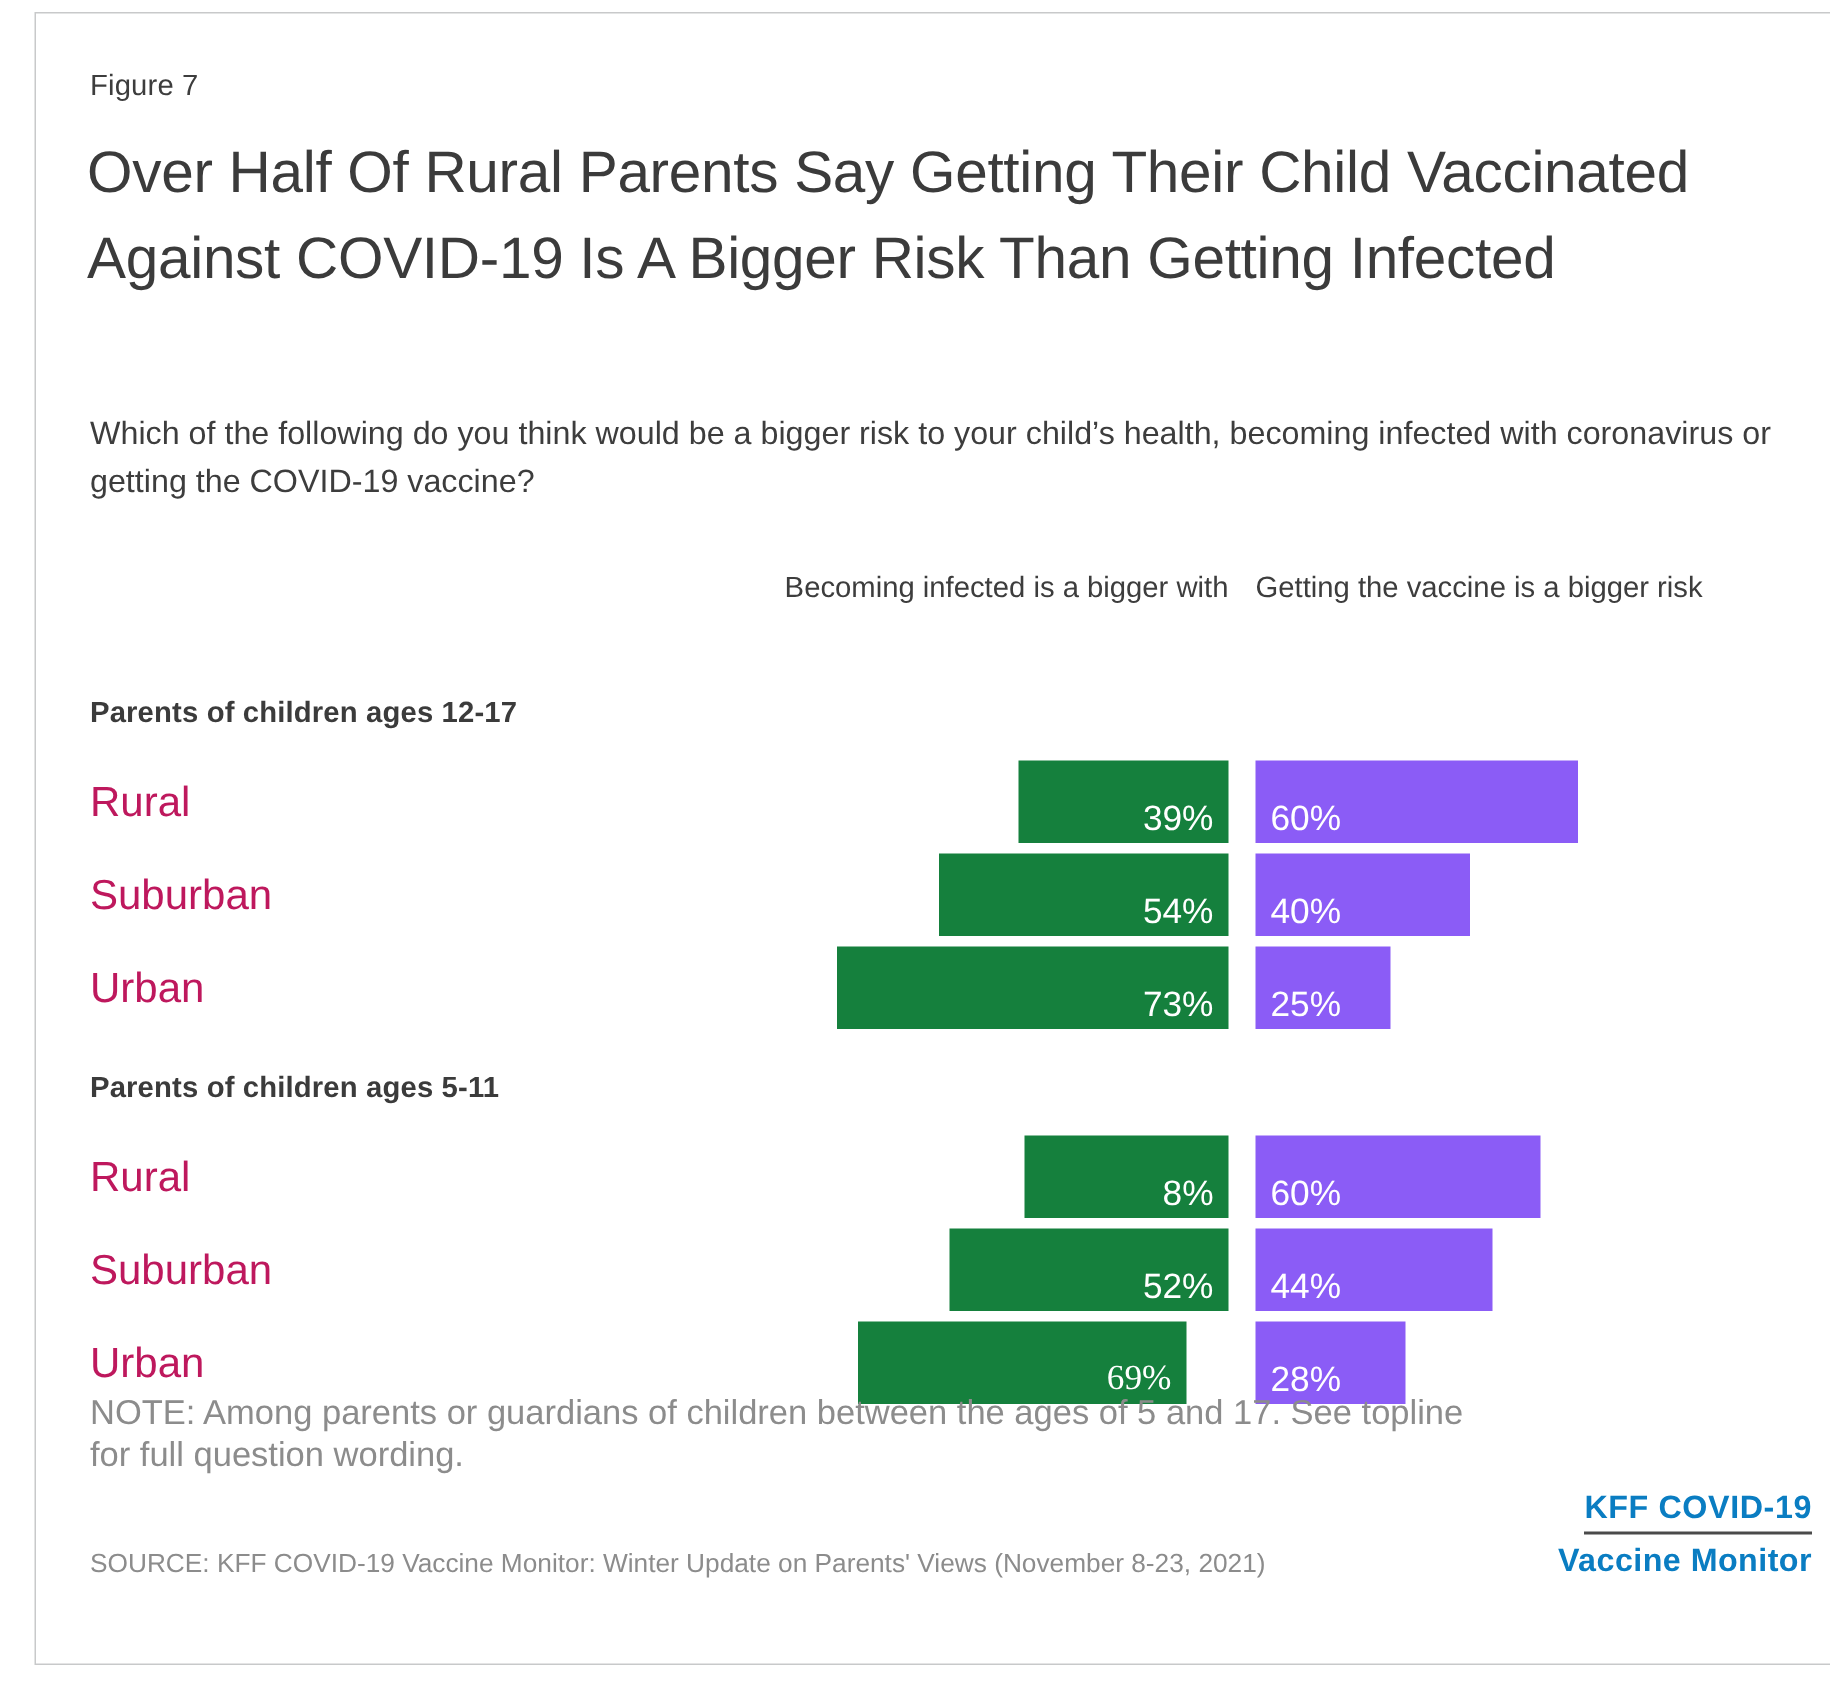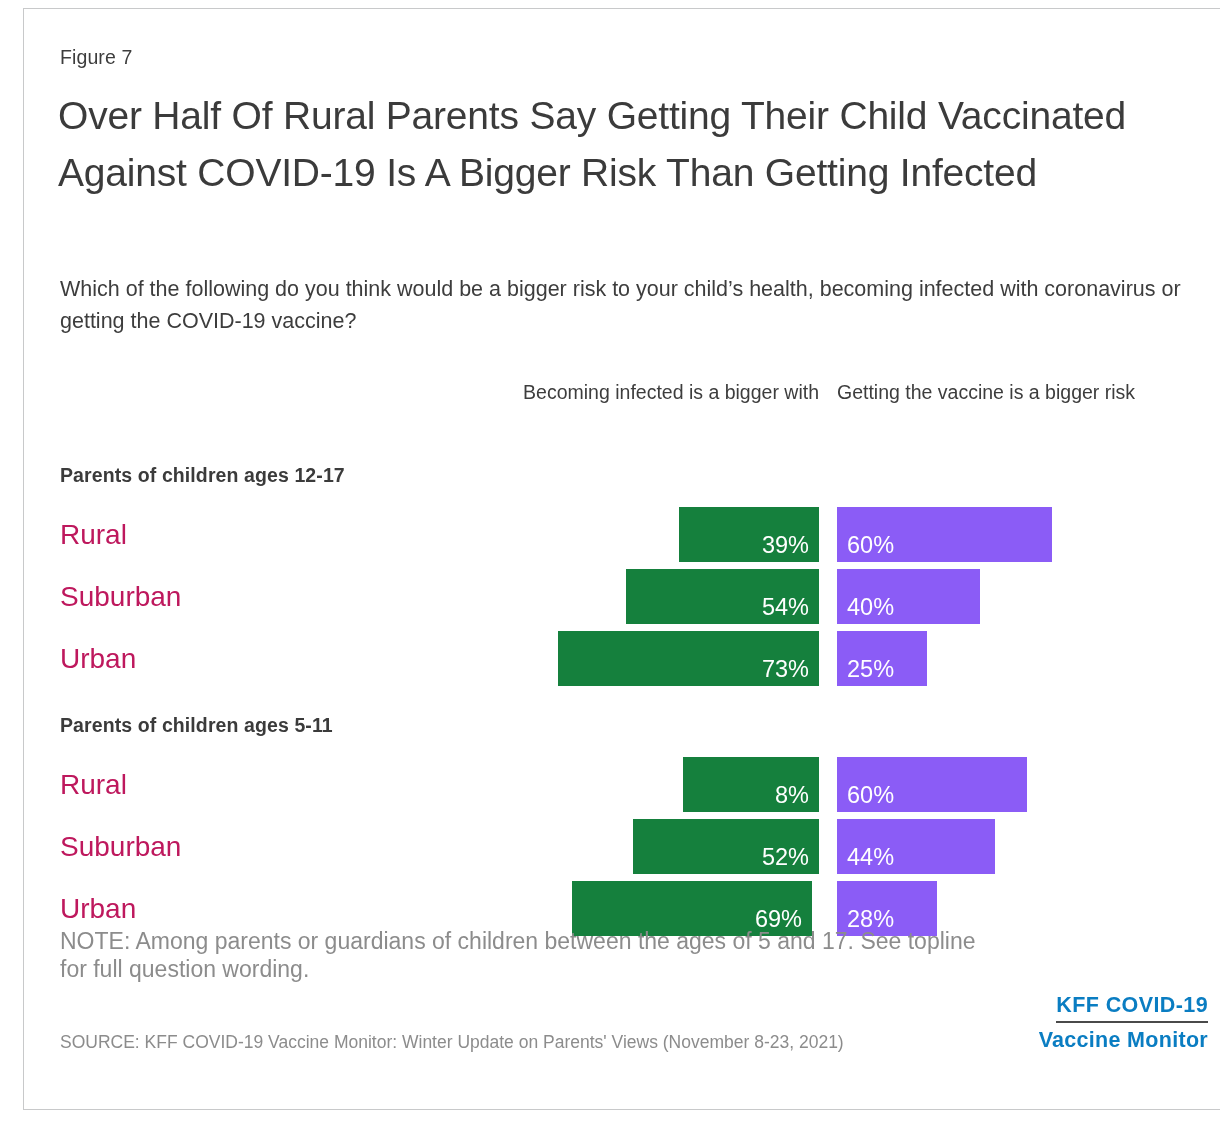--- a/index.html
+++ b/index.html
@@ -217,21 +217,21 @@
         <span class="bar-value">60%</span>
       </div>
       <div class="row-label" style="top: 810px;">Suburban</div>
       <div class="bar left-bar" style="top: 810px; width: 186.16px; left: 608.84px;">
         <span class="bar-value">52%</span>
       </div>
       <div class="bar right-bar" style="top: 810px; left: 813px; width: 157.52px;">
         <span class="bar-value">44%</span>
       </div>
       <div class="row-label" style="top: 872px;">Urban</div>
-      <div class="bar left-bar" style="top: 872px; width: 240px; left: 547.98px;">
+      <div class="bar left-bar" style="top: 872px; width: 219px; left: 547.98px; font-family: Liberation Serif, serif;">
         <span class="bar-value">69%</span>
       </div>
       <div class="bar right-bar" style="top: 872px; left: 813px; width: 100.24px;">
         <span class="bar-value">28%</span>
       </div>
     </div>
 
   <div class="footer-note">NOTE: Among parents or guardians of children between the ages of 5 and 17. See topline for full question wording.</div>
   <div class="footer-source">SOURCE: KFF COVID-19 Vaccine Monitor: Winter Update on Parents' Views (November 8-23, 2021)</div>
 

